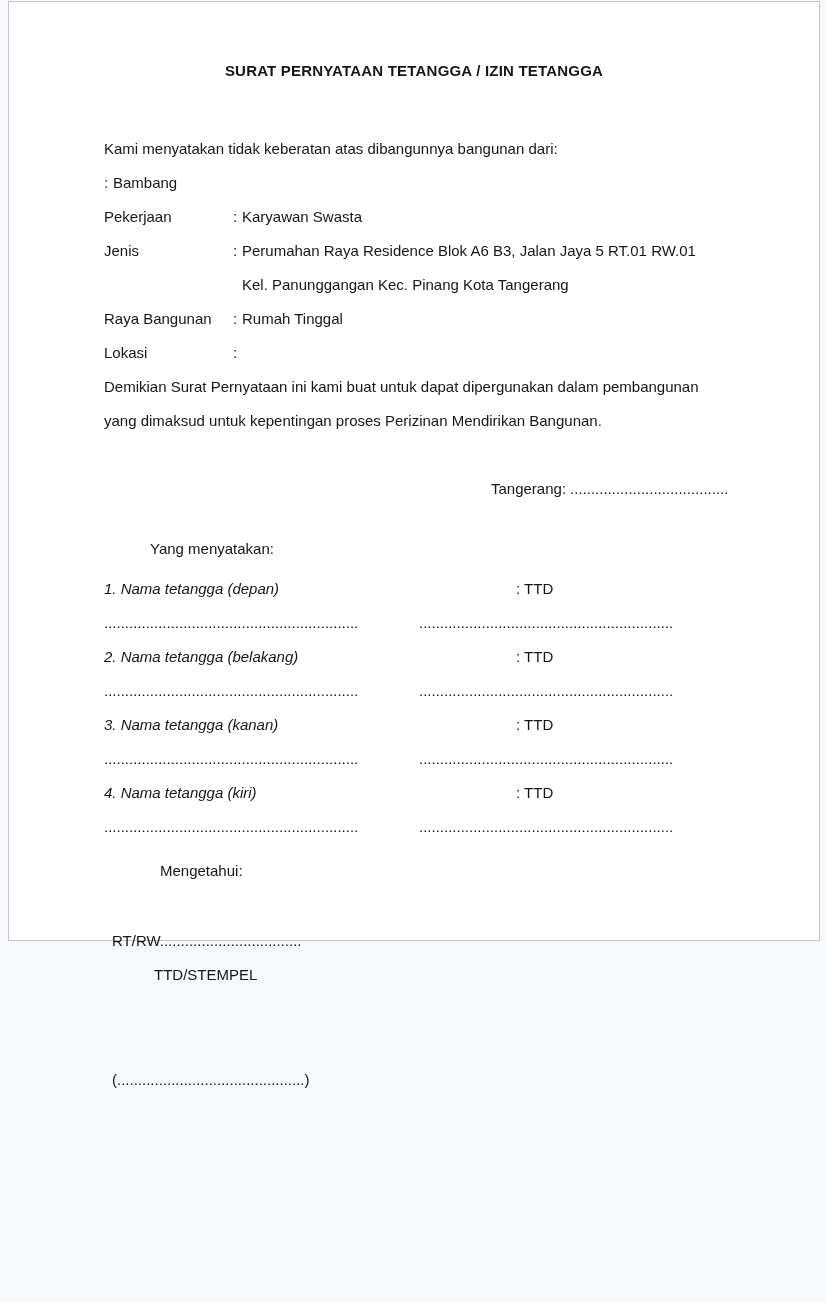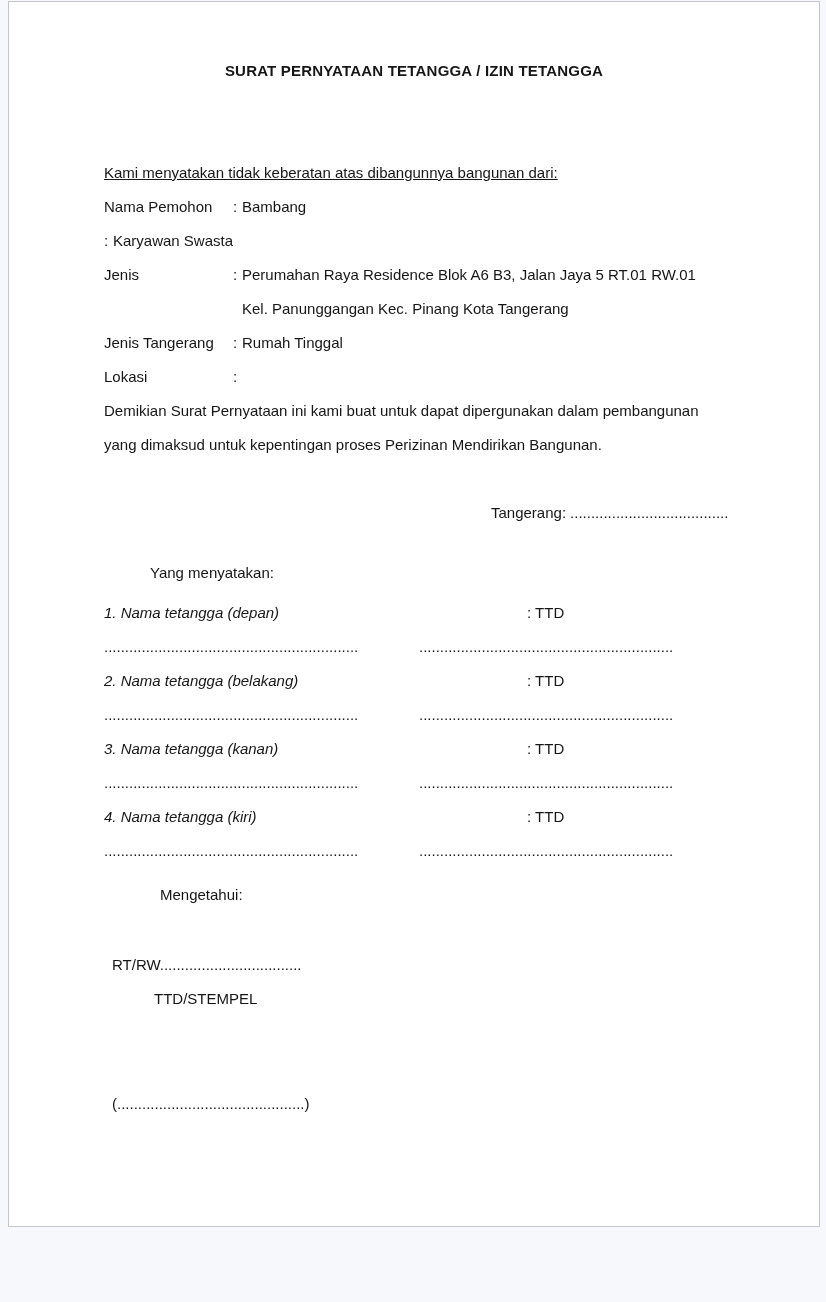--- a/index.html
+++ b/index.html
@@ -5,82 +5,82 @@
   * { margin: 0; padding: 0; box-sizing: border-box; }
   html, body {
     width: 826px; height: 1302px;
     overflow: hidden;
     background: #f7f8fb;
     font-family: "Liberation Sans", "DejaVu Sans", sans-serif;
   }
   .page {
     position: absolute;
     left: 8px; top: 1px;
-    width: 812px; height: 1226px;
+    width: 812px; height: 940px;
     background: #ffffff;
     border: 1px solid #c5c6cb;
   }
   .content {
     padding: 52px 95px 0 95px;
     font-size: 15px;
     line-height: 34px;
     color: #161616;
   }
   .title {
     text-align: center;
     font-weight: bold;
     letter-spacing: 0.2px;
   }
-  .intro { margin-top: 68px; text-decoration: underline; }
+  .intro { margin-top: 44px; }
   .field-row { display: flex; }
   .field-row .lbl { flex: 0 0 129px; }
   .field-row .colon { flex: 0 0 9px; }
   .field-row .val { flex: 1 1 auto; }
   .closing { }
   .place-line { margin-top: 34px; padding-left: 387px; white-space: nowrap; }
   .place-line .dots { margin-left: 4px; }
   .declare-heading { margin-top: 26px; padding-left: 46px; }
   .neighbors { margin-top: 6px; }
   .n-label-row { position: relative; height: 34px; }
   .n-label { font-style: italic; }
-  .n-ttd { position: absolute; left: 412px; top: 0; margin-left: 11px; }
+  .n-ttd { position: absolute; left: 412px; top: 0; }
   .n-dots-row { position: relative; height: 34px; white-space: nowrap; }
   .n-dots-right { position: absolute; left: 315px; top: 0; }
   .ack-heading { margin-top: 10px; padding-left: 56px; }
   .rtrw-line { margin-top: 36px; padding-left: 8px; }
   .stamp-label { padding-left: 50px; }
   .name-line { margin-top: 71px; padding-left: 8px; }
 </style>
 </head>
 <body>
 
 <div class="page">
   <div class="content">
 
     <div class="title">SURAT PERNYATAAN TETANGGA / IZIN TETANGGA</div>
 
     <p class="intro">Kami menyatakan tidak keberatan atas dibangunnya bangunan dari:</p>
 
     <div class="fields">
       <div class="field-row">
-        <span class="lbl">Nama Pemohon</span>
         <span class="colon">:</span>
         <span class="val">Bambang</span>
       </div>
       <div class="field-row">
+        <span class="lbl">Pekerjaan</span>
         <span class="colon">:</span>
         <span class="val">Karyawan Swasta</span>
       </div>
       <div class="field-row">
         <span class="lbl">Jenis</span>
         <span class="colon">:</span>
         <span class="val">Perumahan Raya Residence Blok A6 B3, Jalan Jaya 5 RT.01 RW.01 Kel. Panunggangan Kec. Pinang Kota Tangerang</span>
       </div>
       <div class="field-row">
-        <span class="lbl">Jenis Tangerang</span>
+        <span class="lbl">Raya Bangunan</span>
         <span class="colon">:</span>
         <span class="val">Rumah Tinggal</span>
       </div>
       <div class="field-row">
         <span class="lbl">Lokasi</span>
         <span class="colon">:</span>
       </div>
     </div>
 
     <p class="closing">Demikian Surat Pernyataan ini kami buat untuk dapat dipergunakan dalam pembangunan yang dimaksud untuk kepentingan proses Perizinan Mendirikan Bangunan.</p>

